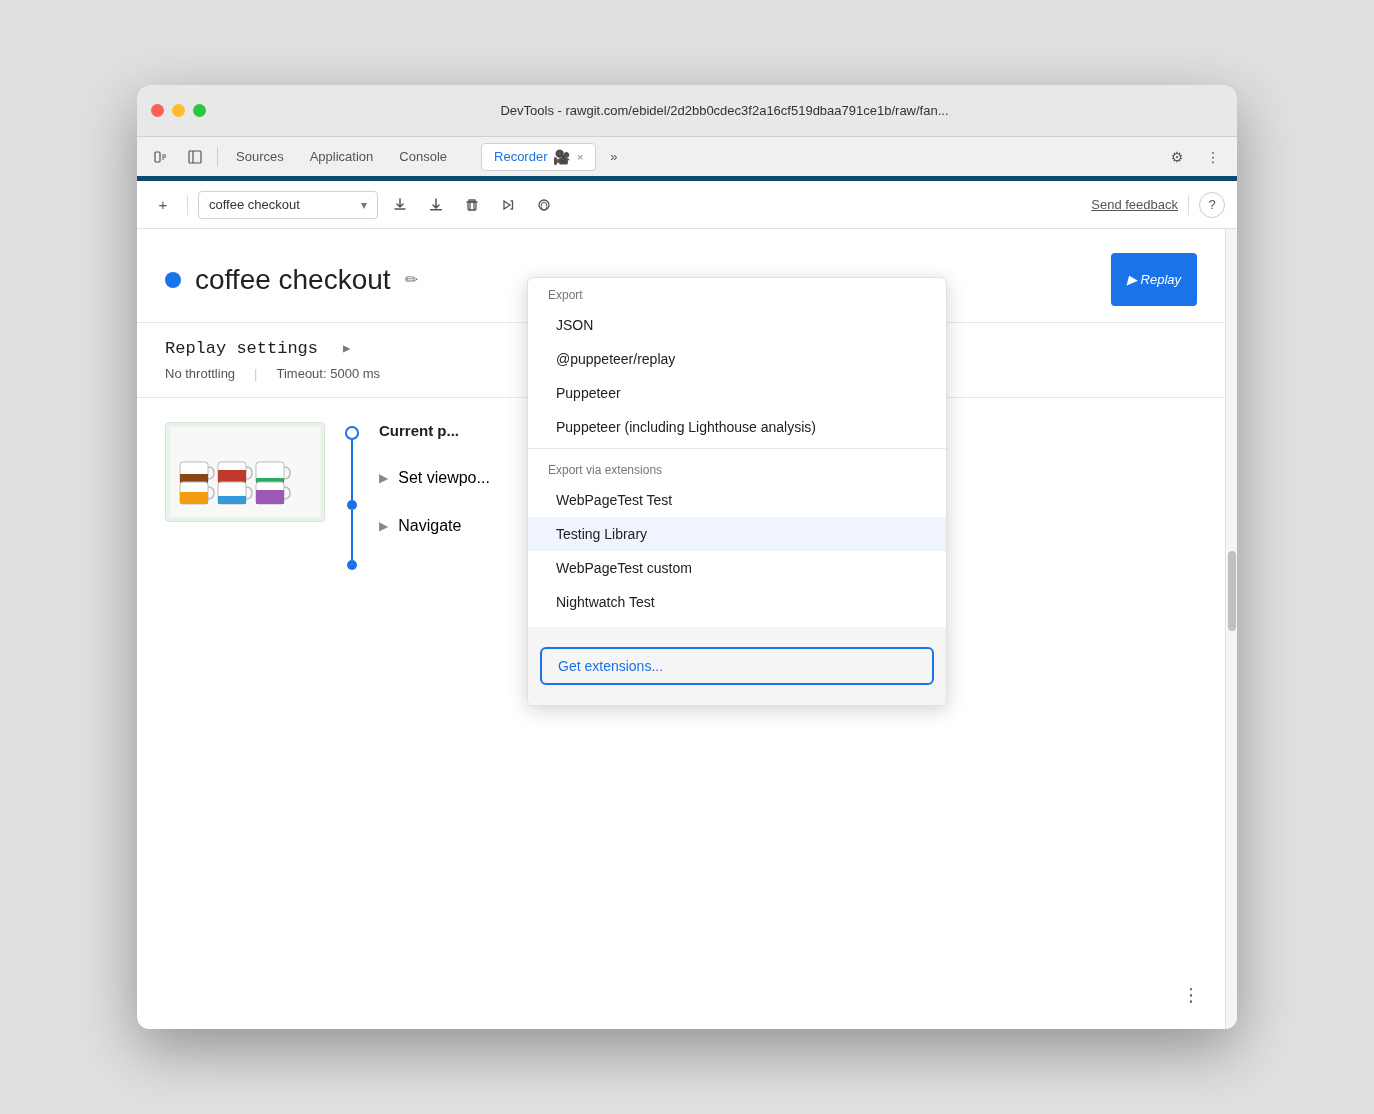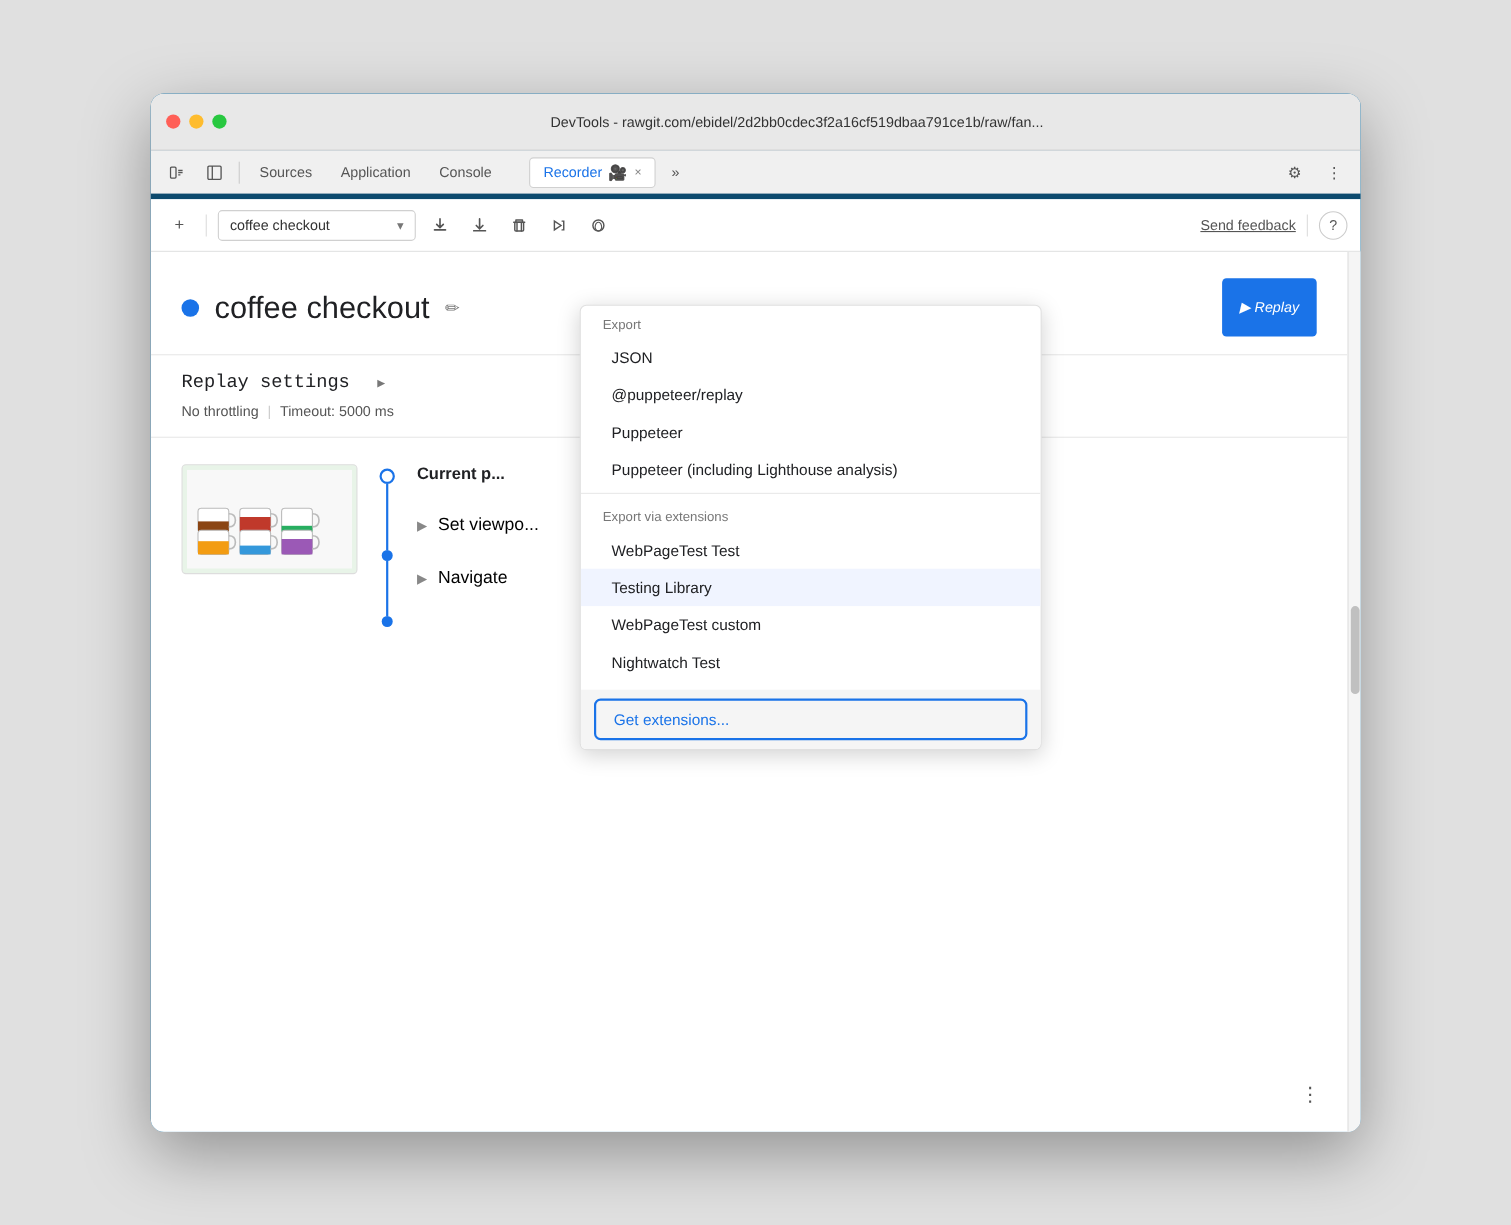--- a/index.html
+++ b/index.html
@@ -7,21 +7,21 @@
       background: #e0e0e0;
       display: flex;
       justify-content: center;
       align-items: center;
       min-height: 100vh;
       font-family: -apple-system, BlinkMacSystemFont, 'Segoe UI', sans-serif;
     }
 
     .window {
       width: 1100px;
-      background: #0369a1;
+      background: #ec4899;
       border-radius: 12px;
       box-shadow: 0 20px 60px rgba(0,0,0,0.35);
       overflow: hidden;
       position: relative;
     }
 
     
     .titlebar {
       background: #e8e8e8;
       height: 52px;
@@ -243,21 +243,21 @@
       color: #202124;
       display: flex;
       align-items: center;
       gap: 25px;
       cursor: pointer;
       font-family: Liberation Mono, monospace;
     }
 
     .replay-settings-sub {
       display: flex;
-      gap: 8px;
+      gap: 19px;
       margin-top: 8px;
       font-size: 13px;
       color: #555;
       text-align: center;
     }
 
     .settings-divider {
       color: #ccc;
     }
 
@@ -391,21 +391,21 @@
     }
 
     .dropdown-divider {
       height: 1px;
       background: #e8e8e8;
       margin: 4px 0;
     }
 
     .get-extensions-item {
       padding: 9px 16px;
-      margin: 4px 12px;
+      margin: 16px 12px;
       font-size: 14px;
       color: #1a73e8;
       cursor: pointer;
       border: 2px solid #1a73e8;
       border-radius: 6px;
       display: flex;
       align-items: center;
       font-weight: 500;
     }
 

